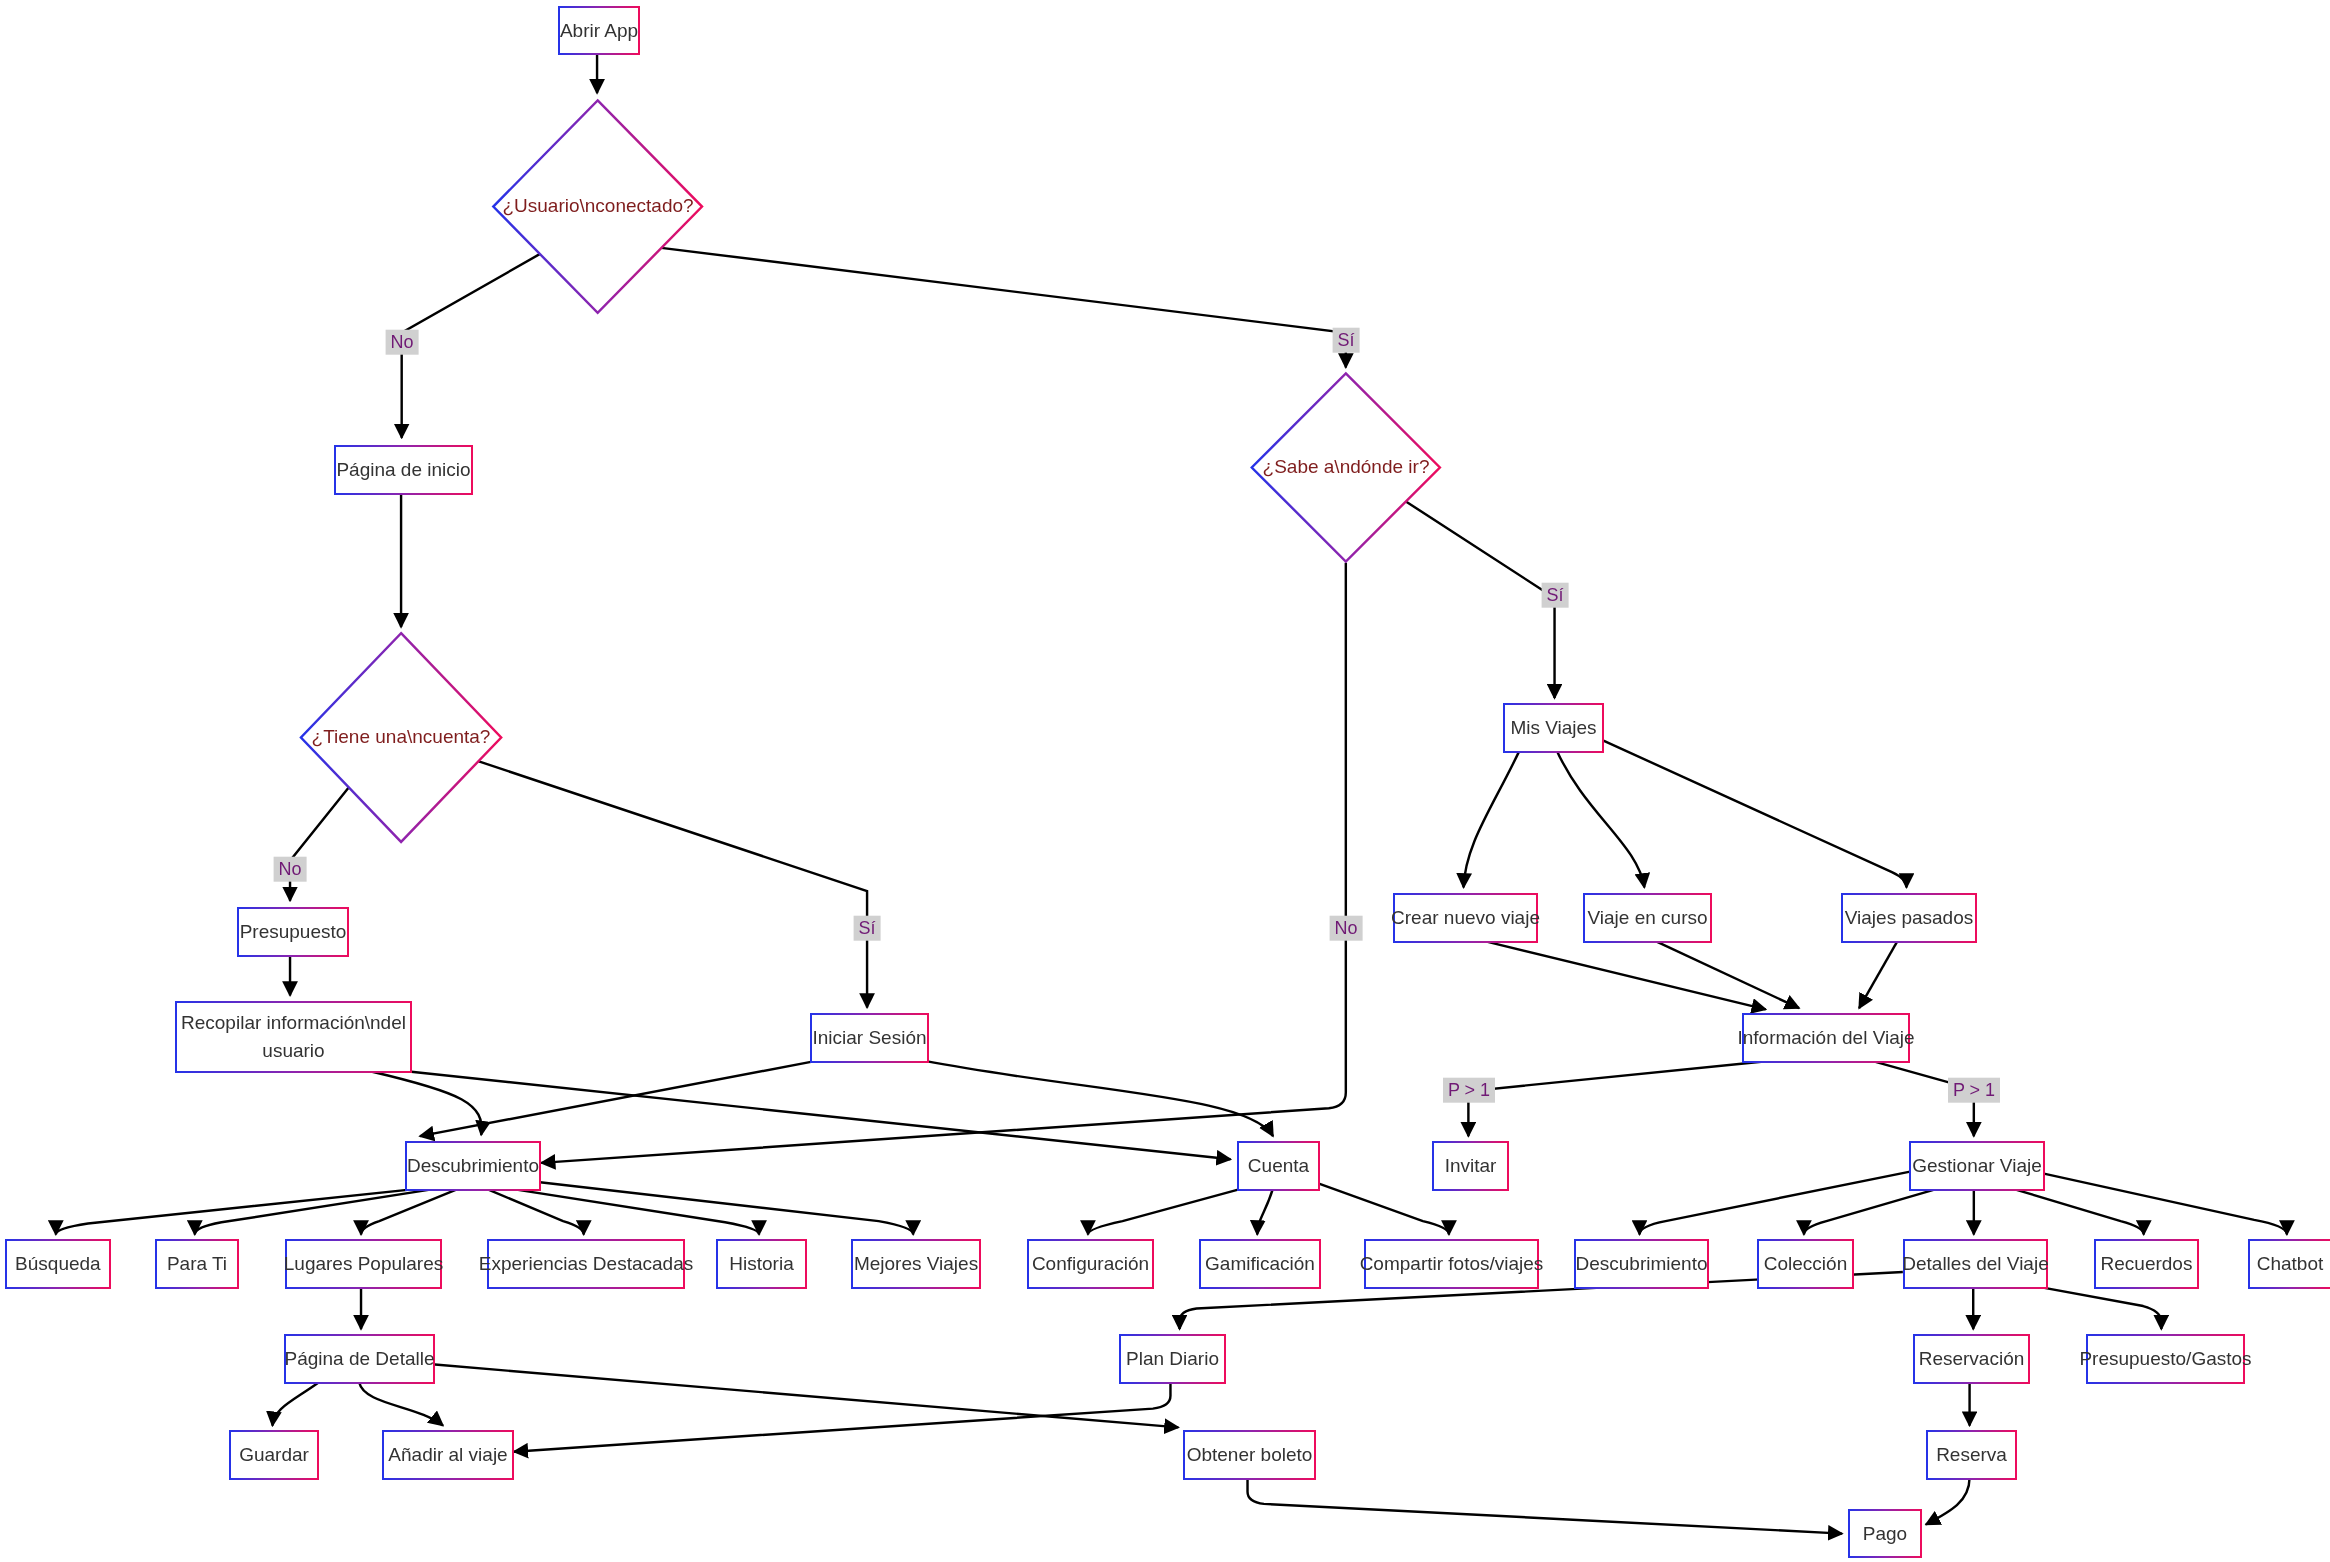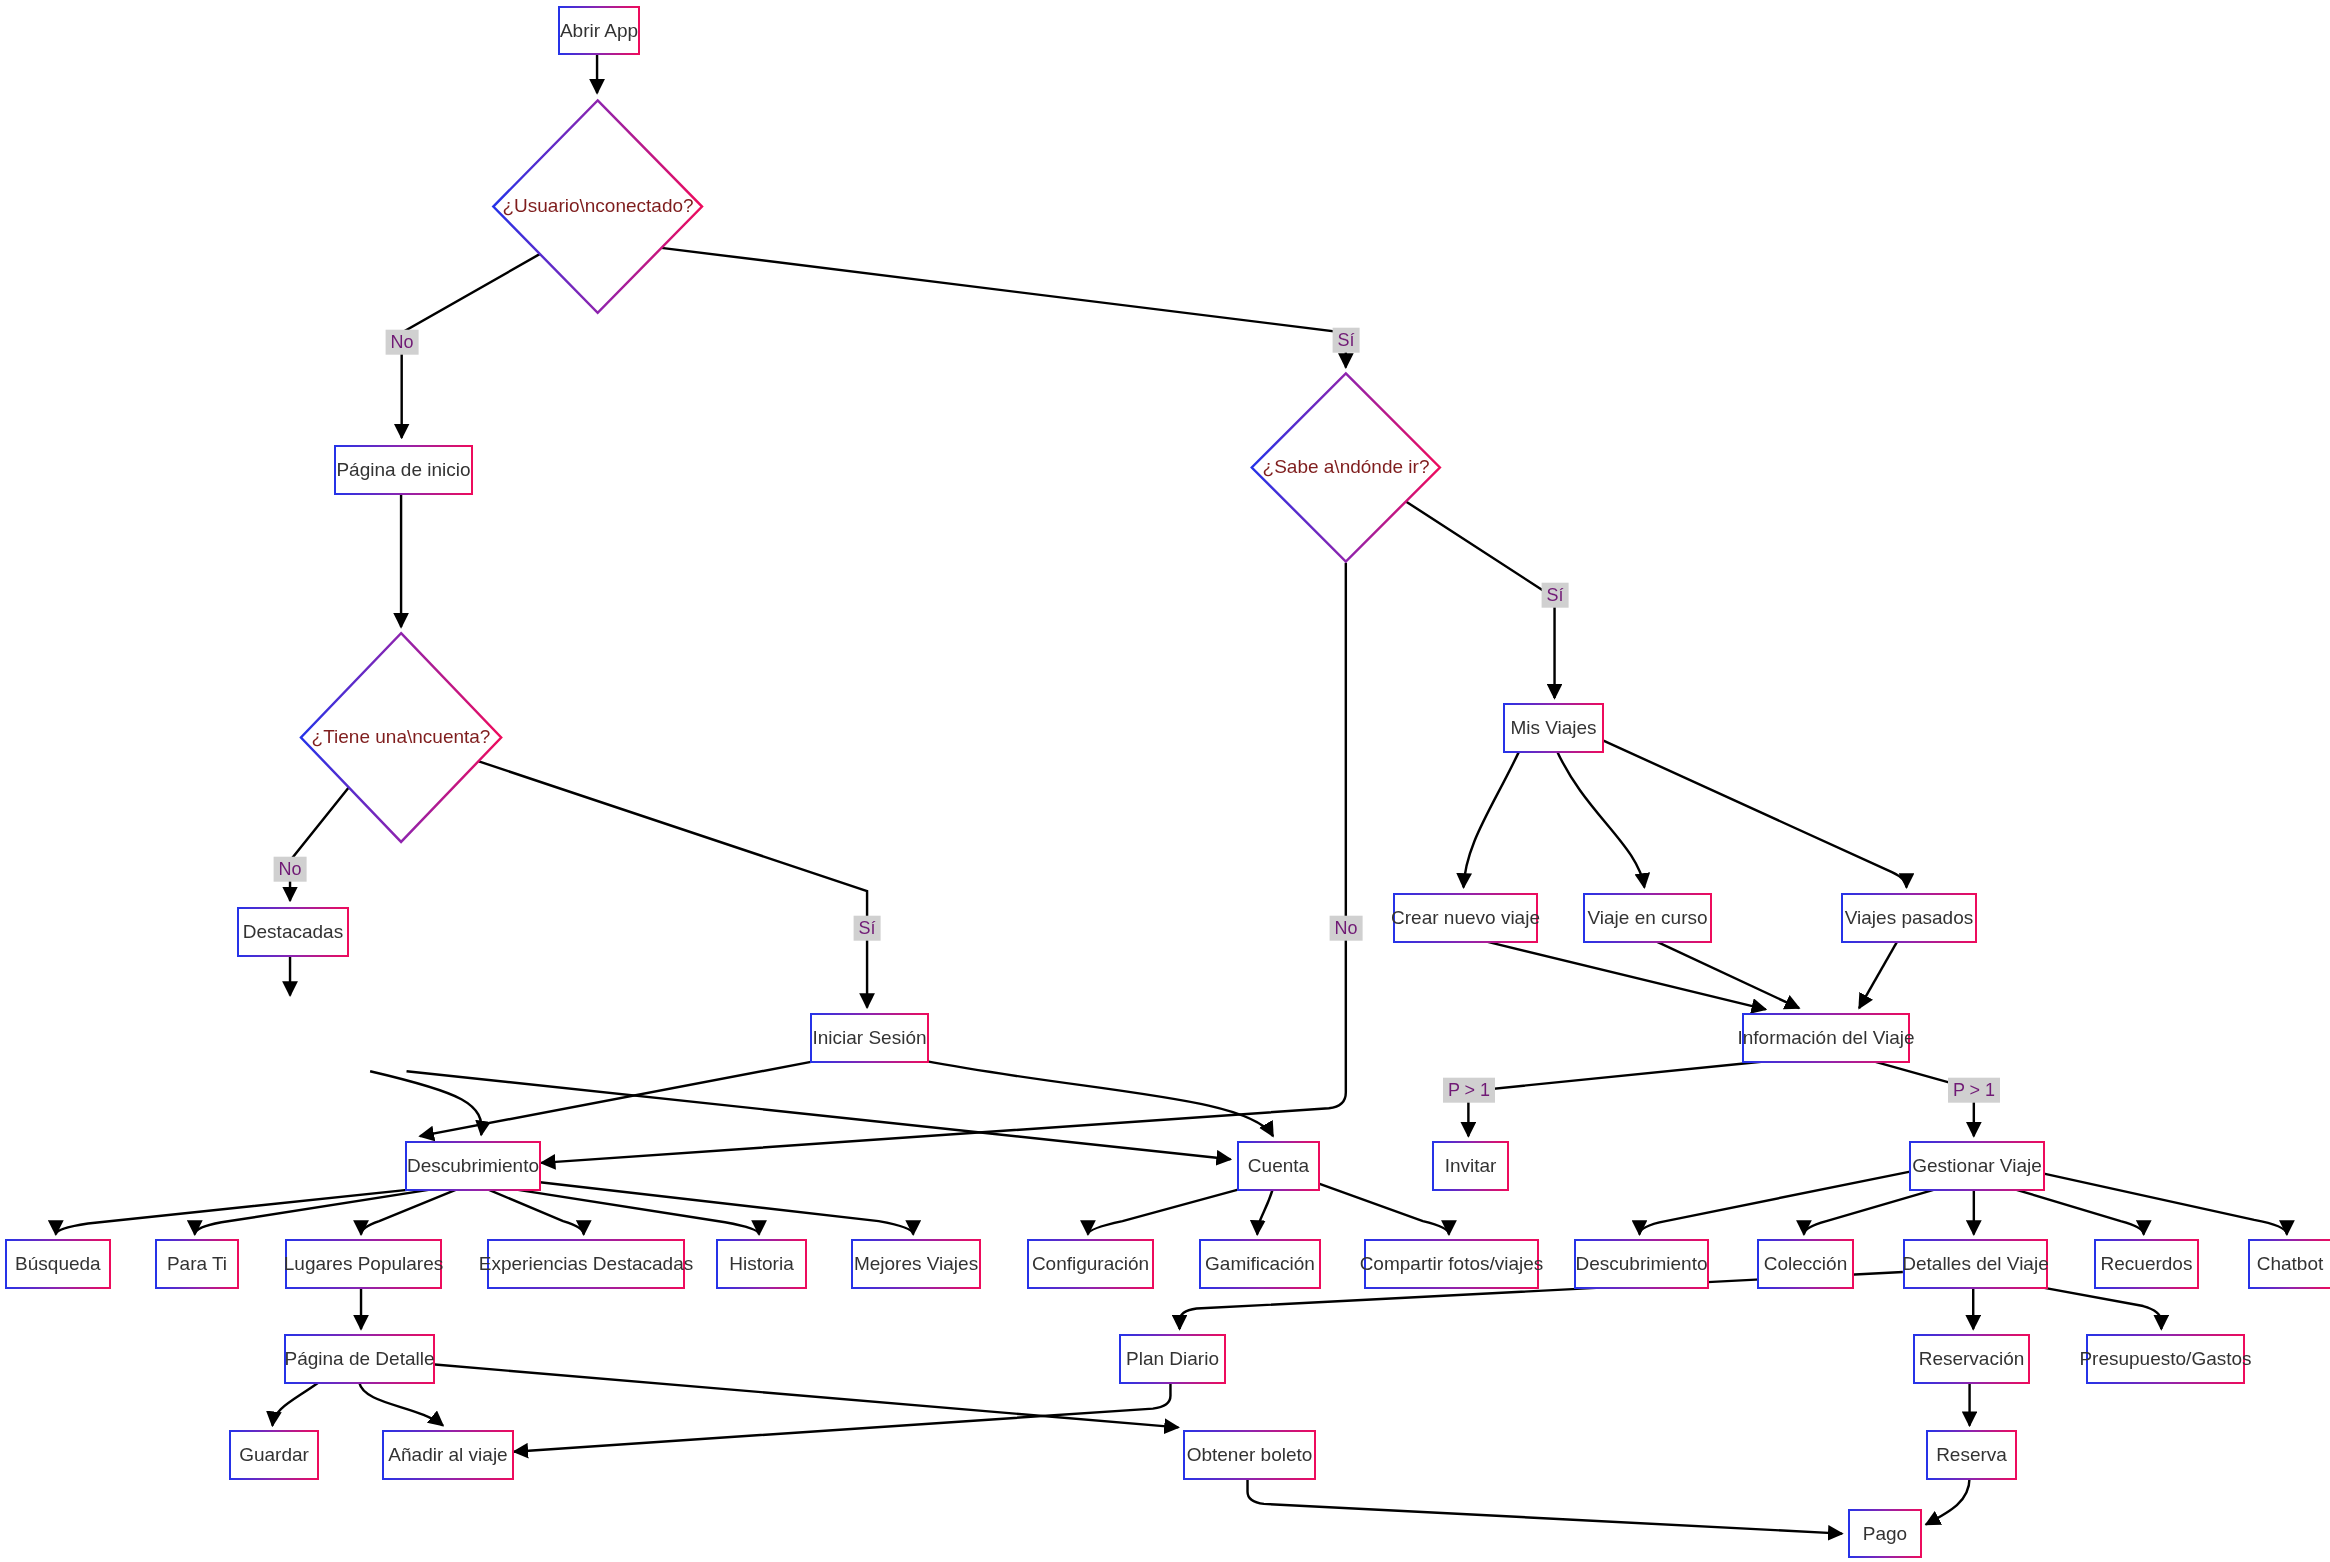--- a/index.html
+++ b/index.html
@@ -92,21 +92,25 @@
     </g>
   </svg>
 
   <div class="node" style="left:558px;top:6px;width:78px;height:45px">
       <span>Abrir App</span>
     </div>
   <div class="node" style="left:334px;top:445px;width:135px;height:46px">
       <span>Página de inicio</span>
     </div>
   <div class="node" style="left:237px;top:907px;width:108px;height:46px">
-      <span>Destacadas</span>
+      <span>Presupuesto</span>
+    </div>
+  <div class="node wrap" style="left:175px;top:1001px;width:233px;height:68px;flex-direction:column">
+      <span>Recopilar información\ndel</span>
+      <span>usuario</span>
     </div>
   <div class="node" style="left:810px;top:1013px;width:115px;height:46px">
       <span>Iniciar Sesión</span>
     </div>
   <div class="node" style="left:1503px;top:703px;width:97px;height:46px">
       <span>Mis Viajes</span>
     </div>
   <div class="node" style="left:1393px;top:893px;width:141px;height:46px">
       <span>Crear nuevo viaje</span>
     </div>

